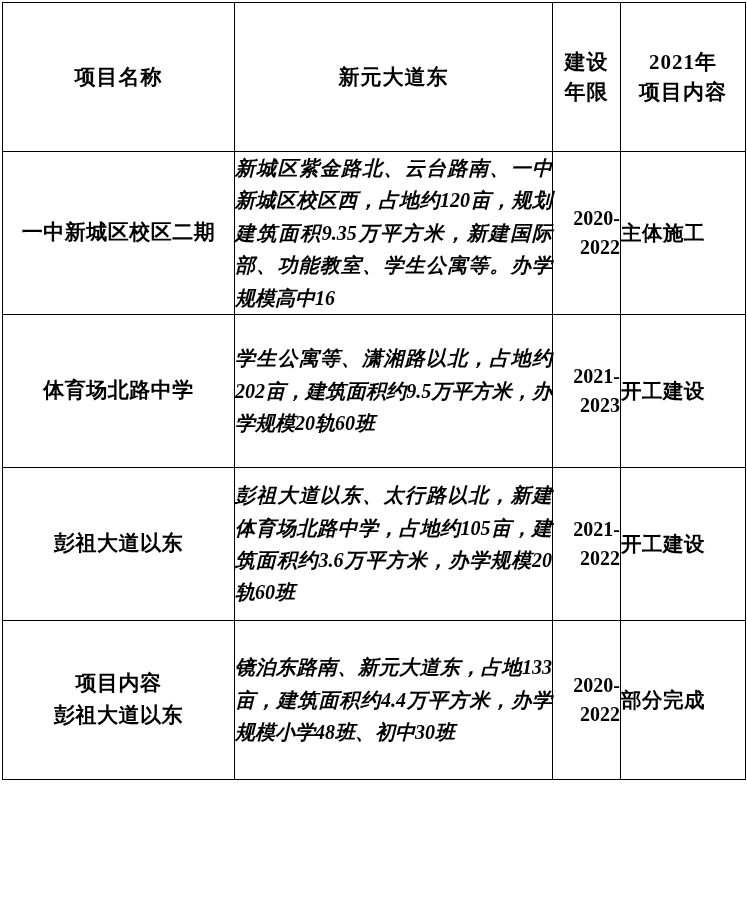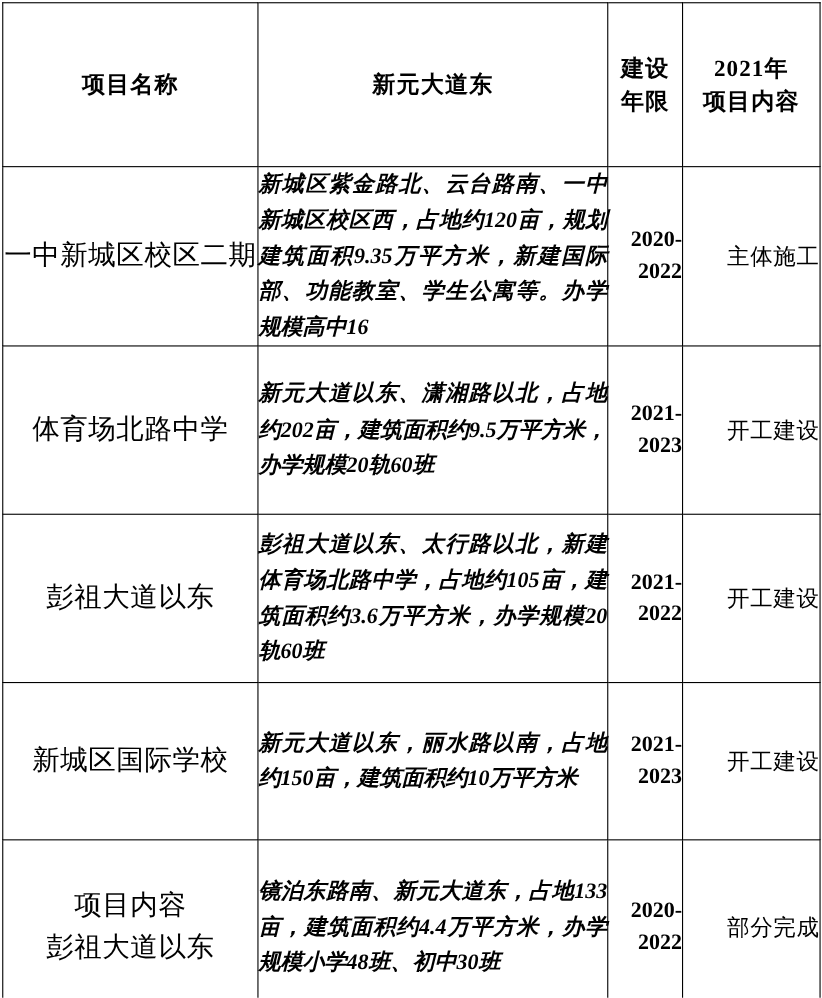--- a/index.html
+++ b/index.html
@@ -49,22 +49,22 @@
     display: block;
     text-align: center;
     letter-spacing: 1px;
   }
   .hdr-two-line span {
     display: block;
   }
 
   td.col-name {
     text-align: center;
-    font-weight: normal;
-    font-size: 25px;
+    font-weight: bold;
+    font-size: 21px;
     line-height: 1.5;
     letter-spacing: 0.5px;
     padding: 4px 6px;
   }
   td.col-name span { display: block; }
 
   td.col-content {
     text-align: justify;
     text-align-last: left;
     font-weight: bold;
@@ -77,22 +77,22 @@
 
   td.col-years {
     text-align: right;
     font-weight: bold;
     font-size: 20px;
     line-height: 1.45;
   }
   td.col-years span { display: block; }
 
   td.col-progress {
-    text-align: right;
-    font-weight: normal;
+    text-align: left;
+    font-weight: bold;
     font-size: 20.5px;
     letter-spacing: 0.5px;
   }
 
   tbody tr.r0 td { height: 150px; }
   tbody tr.r1 td { height: 152px; }
   tbody tr.r2 td { height: 152px; margin-left: 46px; }
   tbody tr.r3 td { height: 142px; }
   tbody tr.r4 td { height: 158px; }
 </style>
@@ -140,48 +140,36 @@
           <span>2020-</span>
           <span>2022</span>
         </td>
         <td class="col-progress">主体施工</td>
       </tr>
       <tr class="r1">
         <td class="col-name">
           <span>体育场北路中学</span>
           <span></span>
         </td>
-        <td class="col-content">新元大道以东、潇湘路以北，占地约202亩，建筑面积约9.5万平方米，办学规模20轨60班</td>
+        <td class="col-content">学生公寓等、潇湘路以北，占地约202亩，建筑面积约9.5万平方米，办学规模20轨60班</td>
         <td class="col-years">
           <span>2021-</span>
           <span>2023</span>
         </td>
         <td class="col-progress">开工建设</td>
       </tr>
       <tr class="r2">
         <td class="col-name">
           <span>彭祖大道以东</span>
           <span></span>
         </td>
         <td class="col-content">彭祖大道以东、太行路以北，新建体育场北路中学，占地约105亩，建筑面积约3.6万平方米，办学规模20轨60班</td>
         <td class="col-years">
           <span>2021-</span>
           <span>2022</span>
-        </td>
-        <td class="col-progress">开工建设</td>
-      </tr>
-      <tr class="r3">
-        <td class="col-name">
-          <span>新城区国际学校</span>
-          <span></span>
-        </td>
-        <td class="col-content">新元大道以东，丽水路以南，占地约150亩，建筑面积约10万平方米</td>
-        <td class="col-years">
-          <span>2021-</span>
-          <span>2023</span>
         </td>
         <td class="col-progress">开工建设</td>
       </tr>
       <tr class="r4">
         <td class="col-name">
           <span>项目内容</span>
           <span>彭祖大道以东</span>
         </td>
         <td class="col-content">镜泊东路南、新元大道东，占地133亩，建筑面积约4.4万平方米，办学规模小学48班、初中30班</td>
         <td class="col-years">

